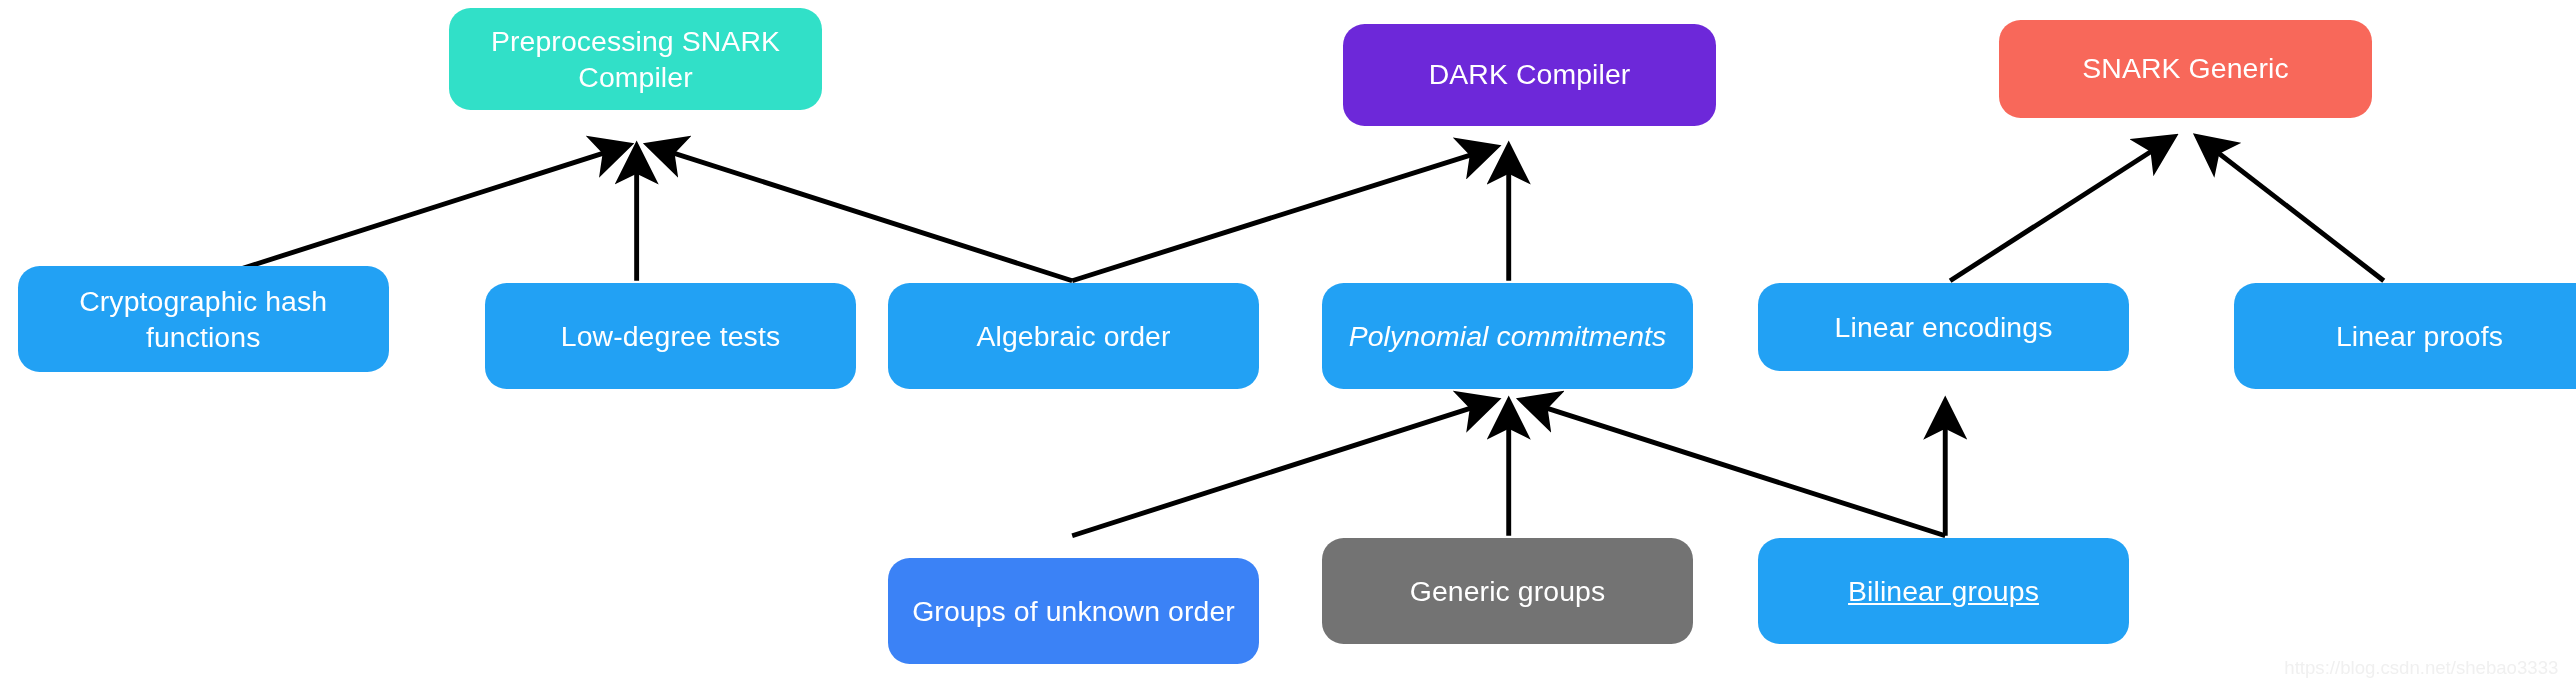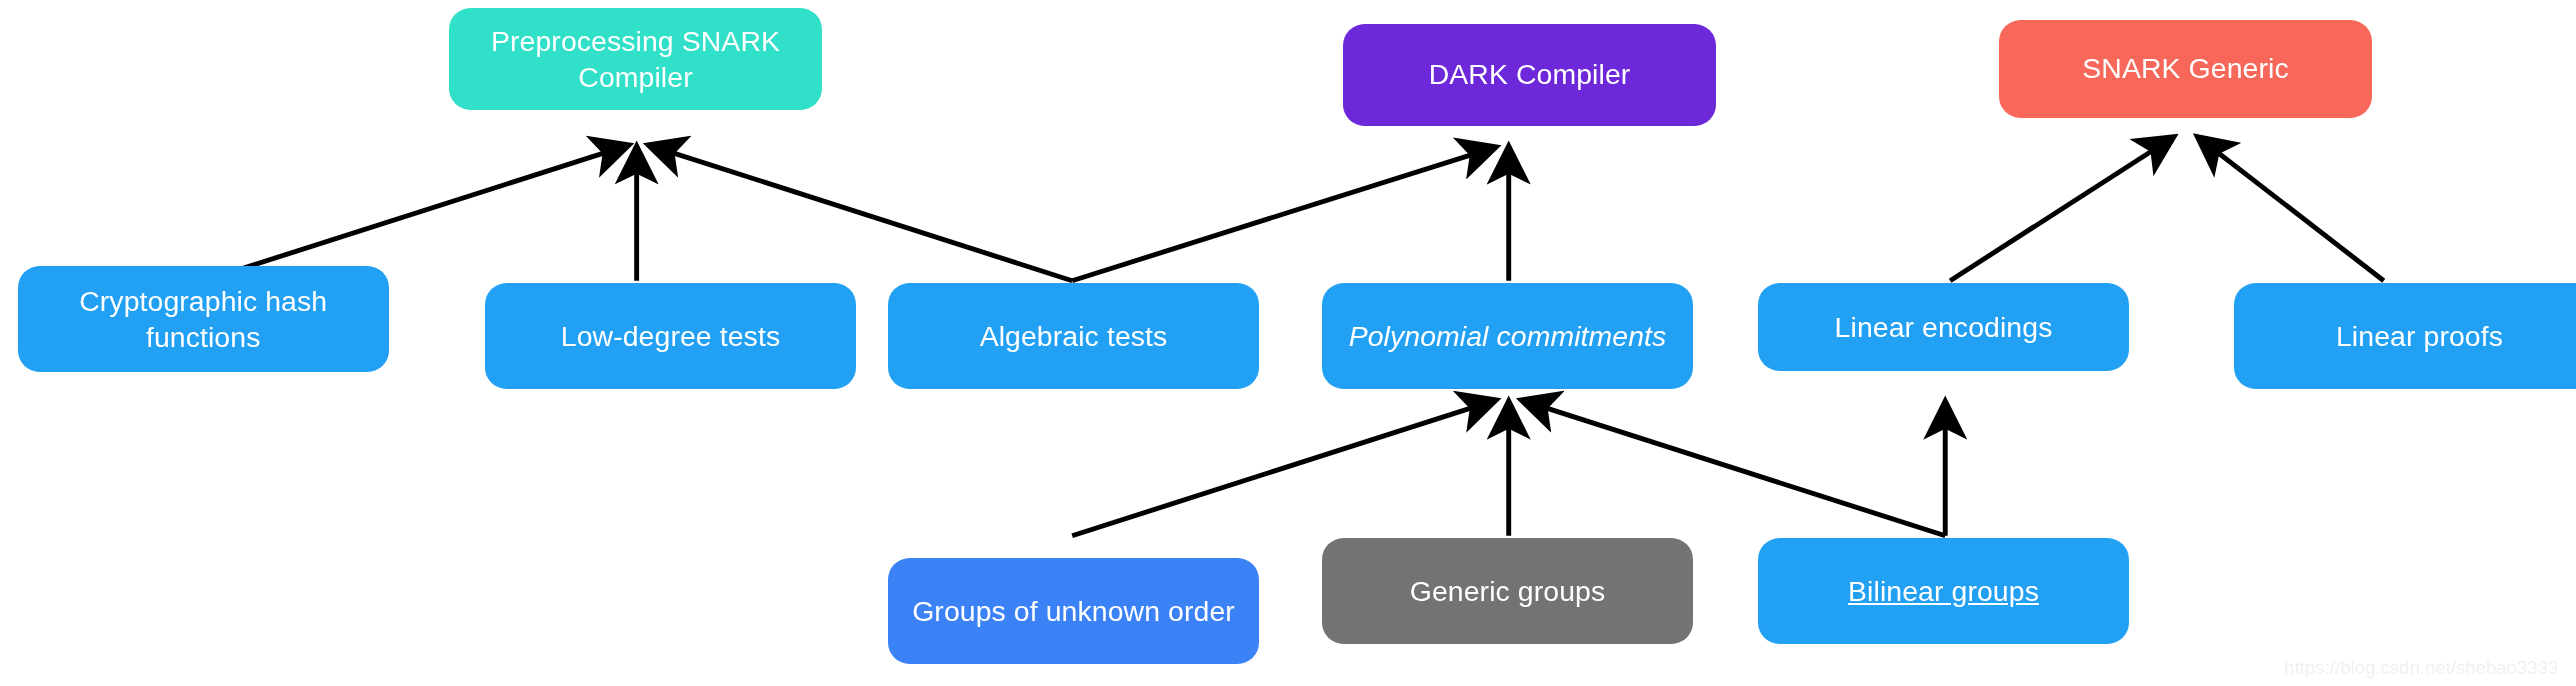--- a/index.html
+++ b/index.html
@@ -79,21 +79,21 @@
   </svg>
 
   <div id="nodes-layer">
       <div class="node" style="left: 449px; top: 8px; width: 373px; height: 102px; background: rgb(49, 224, 200);">Preprocessing SNARK
 Compiler</div>
       <div class="node" style="left: 1322px; top: 23.5px; width: 373px; height: 102px; background: #6d28d9; margin-left: 21px;">DARK Compiler</div>
       <div class="node" style="left: 1999px; top: 19.6px; width: 373px; height: 98px; background: rgb(248, 104, 90);">SNARK Generic</div>
       <div class="node" style="left: 17.7px; top: 266px; width: 371px; height: 106px; background: rgb(34, 161, 244);">Cryptographic hash
 functions</div>
       <div class="node" style="left: 453px; top: 283px; width: 371px; height: 106px; background: rgb(34, 161, 244); margin-left: 32px;">Low-degree tests</div>
-      <div class="node" style="left: 888px; top: 283px; width: 371px; height: 106px; background: rgb(34, 161, 244);">Algebraic tests</div>
+      <div class="node" style="left: 888px; top: 283px; width: 371px; height: 106px; background: rgb(34, 161, 244);">Algebraic order</div>
       <div class="node" style="left: 1322px; top: 283px; width: 371px; height: 106px; background: rgb(34, 161, 244); font-style: italic;">Polynomial commitments</div>
       <div class="node" style="left: 1758px; top: 283px; width: 371px; height: 88px; background: rgb(34, 161, 244);">Linear encodings</div>
       <div class="node" style="left: 2190px; top: 283px; width: 371px; height: 106px; background: rgb(34, 161, 244); margin-left: 44px;">Linear proofs</div>
       <div class="node" style="left: 888px; top: 558px; width: 371px; height: 106px; background: #3b82f6;">Groups of unknown order</div>
       <div class="node" style="left: 1322px; top: 538px; width: 371px; height: 106px; background: #737373;">Generic groups</div>
       <div class="node" style="left: 1758px; top: 538px; width: 371px; height: 106px; background: rgb(34, 161, 244); text-decoration: underline;">Bilinear groups</div>
     </div>
 
   <div class="watermark">https://blog.csdn.net/shebao3333</div>
 </div>

